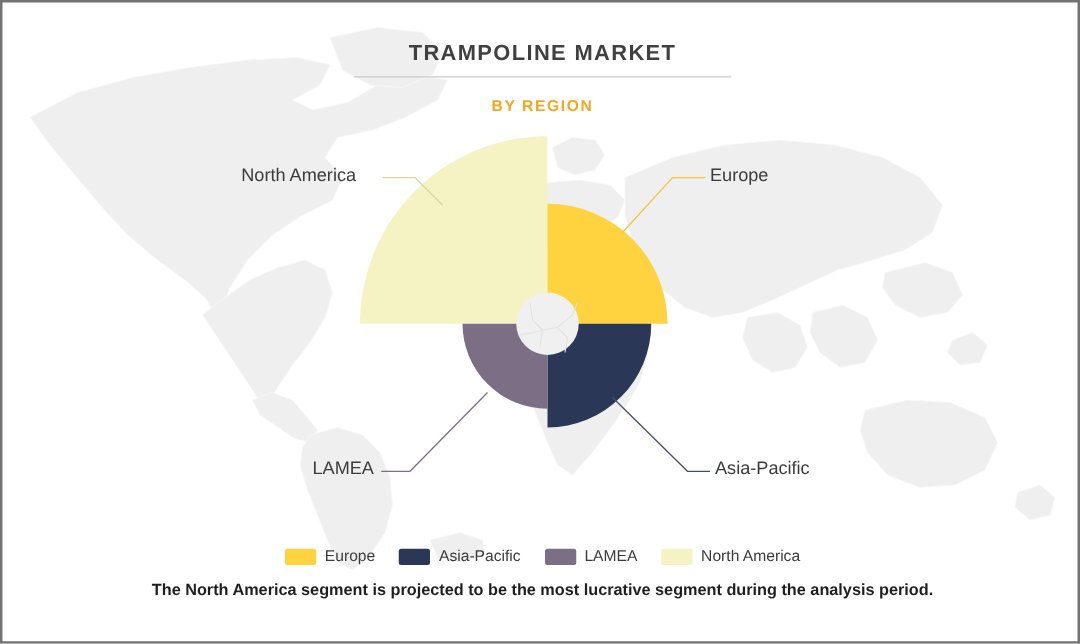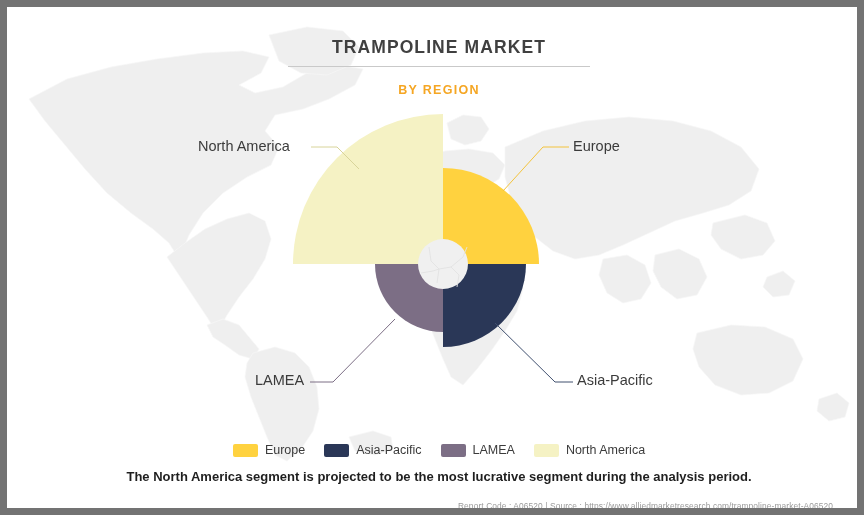--- a/index.html
+++ b/index.html
@@ -9,21 +9,21 @@
     background: #ffffff;
   }
   body {
     font-family: "Liberation Sans", sans-serif;
   }
   #infographic {
     position: relative;
     width: 864px;
     height: 515px;
     background: #ffffff;
-    border: 7px solid #737373;
+    border: 2px solid #737373;
     box-sizing: border-box;
     overflow: hidden;
   }
 
   
   #world-map {
     position: absolute;
     left: 0;
     top: 0;
     width: 864px;
@@ -221,15 +221,14 @@
       <span class="legend-swatch" style="background: rgb(124, 110, 133);"></span>
       <span class="legend-label">LAMEA</span>
     </div>
     <div class="legend-item">
       <span class="legend-swatch" style="background: rgb(245, 242, 196);"></span>
       <span class="legend-label">North America</span>
     </div>
   </div>
 
   <div id="takeaway">The North America segment is projected to be the most lucrative segment during the analysis period.</div>
-  <div id="source-line">Report Code : A06520  |  Source : https://www.alliedmarketresearch.com/trampoline-market-A06520</div>
 
 </div>
 
 </body></html>

